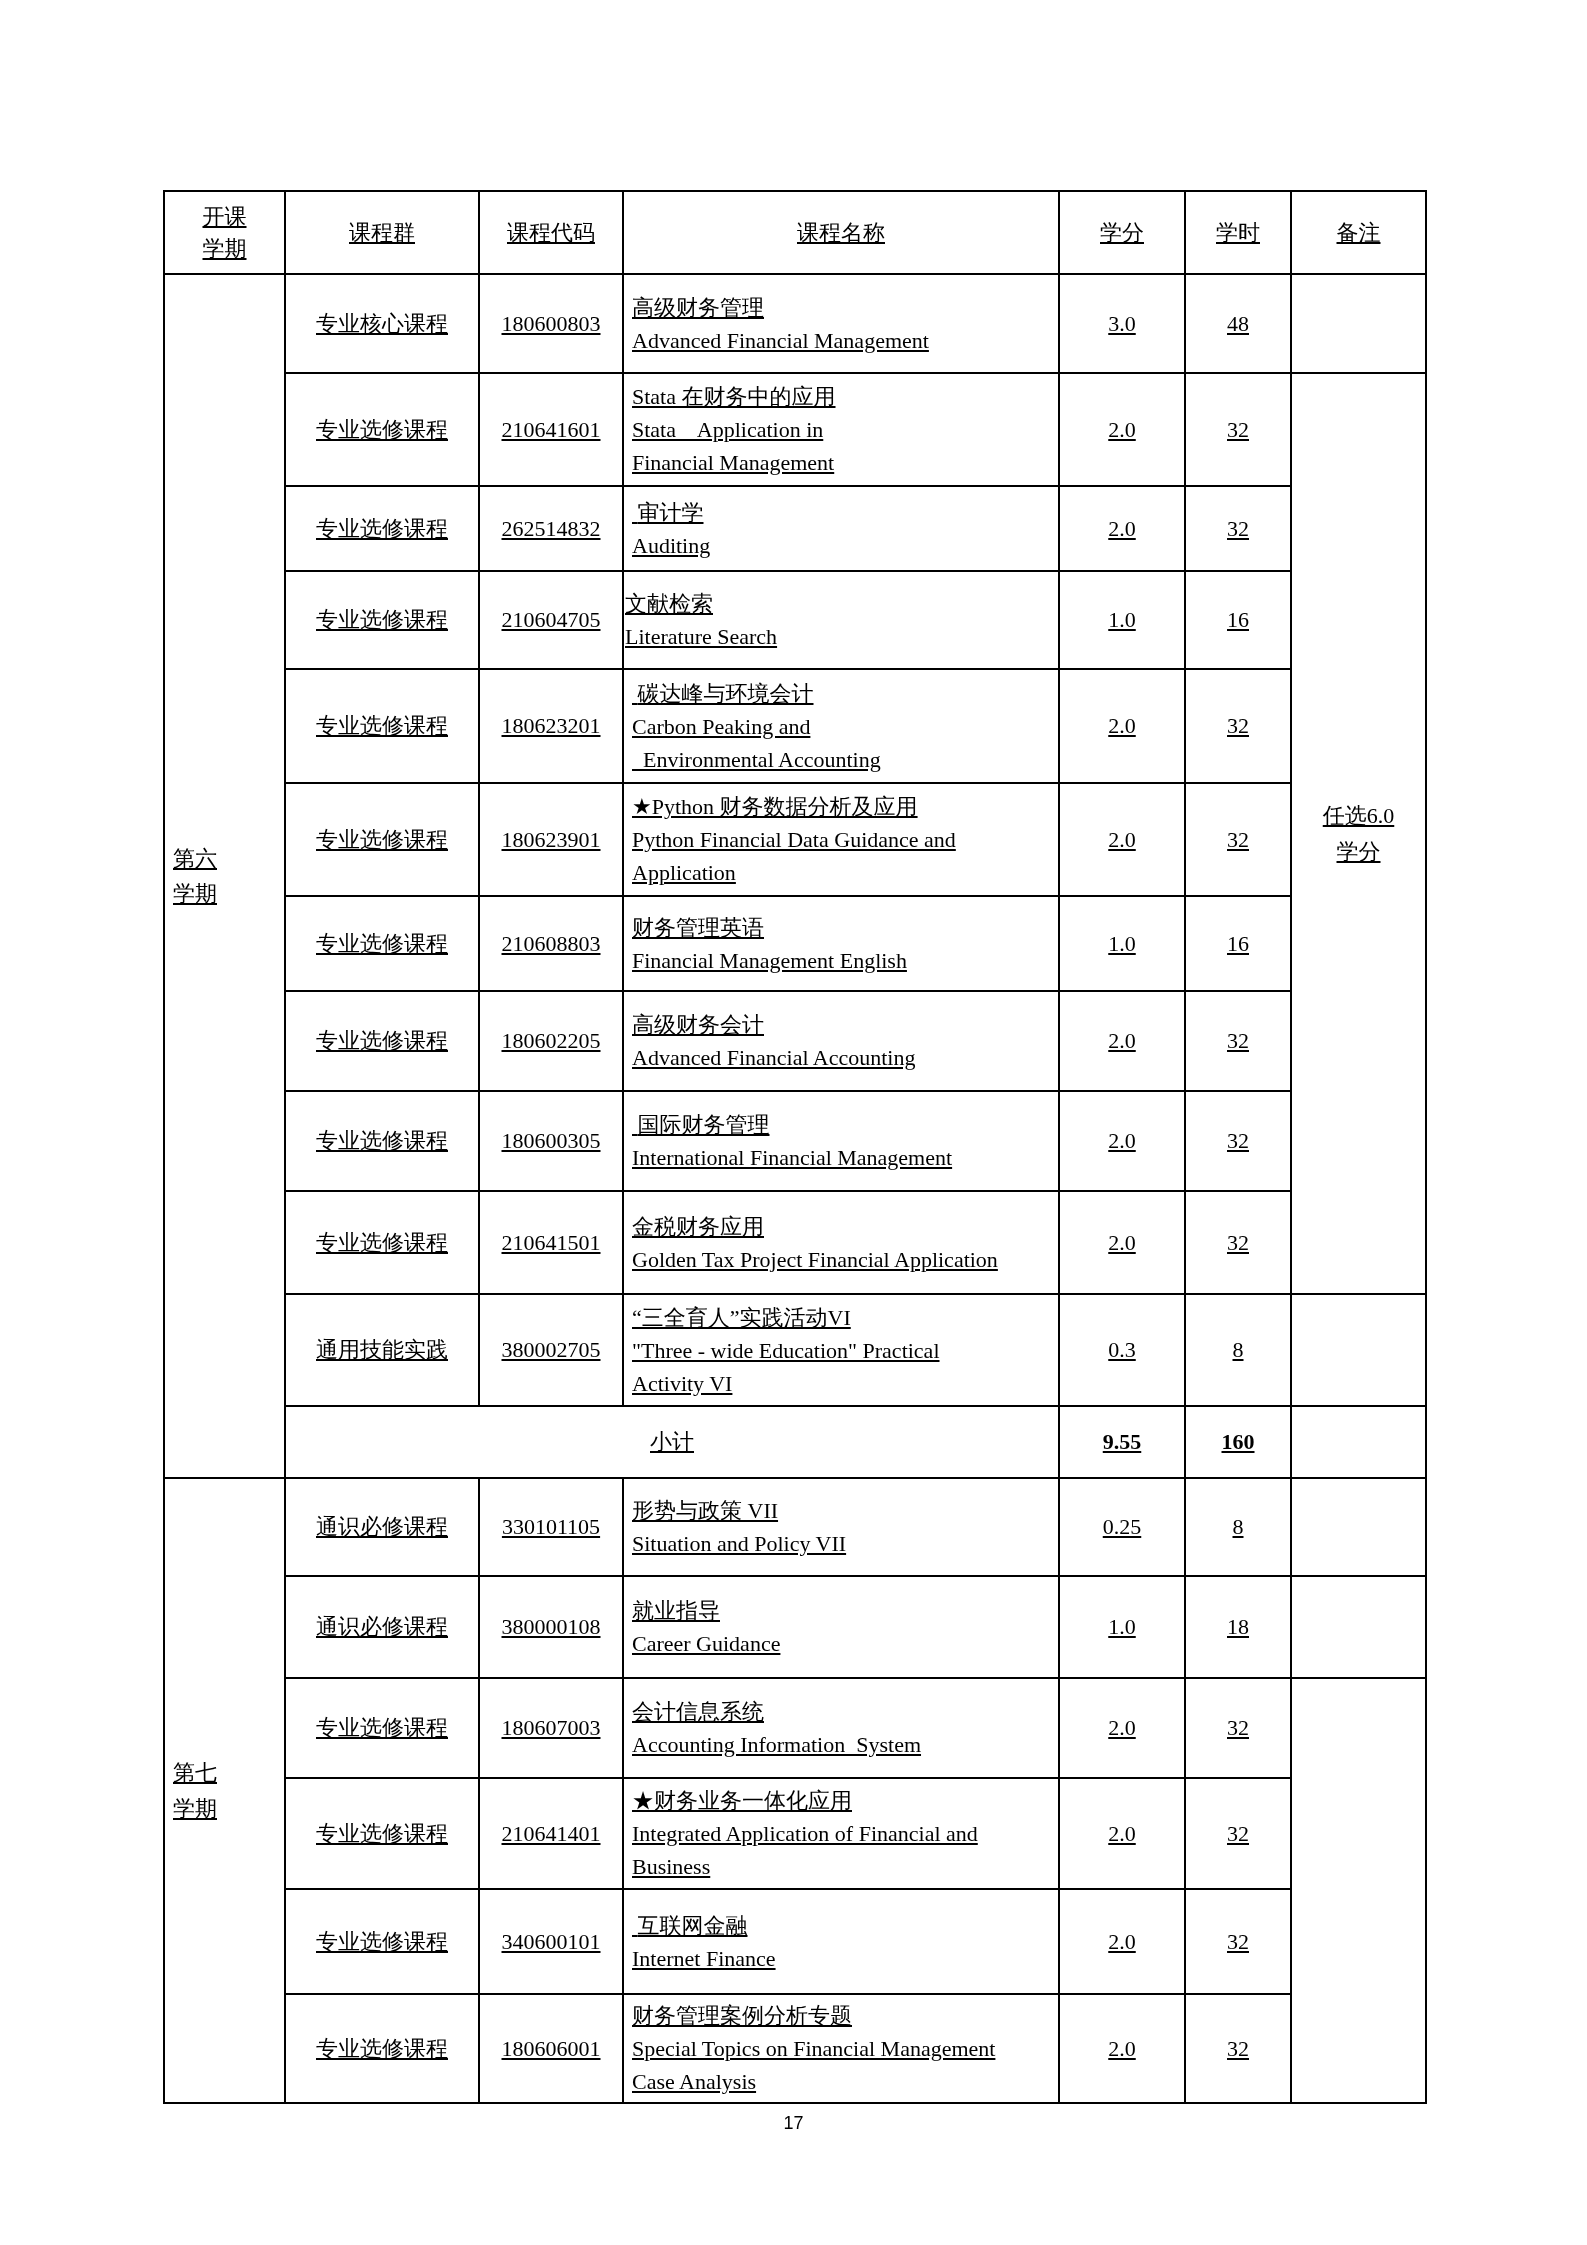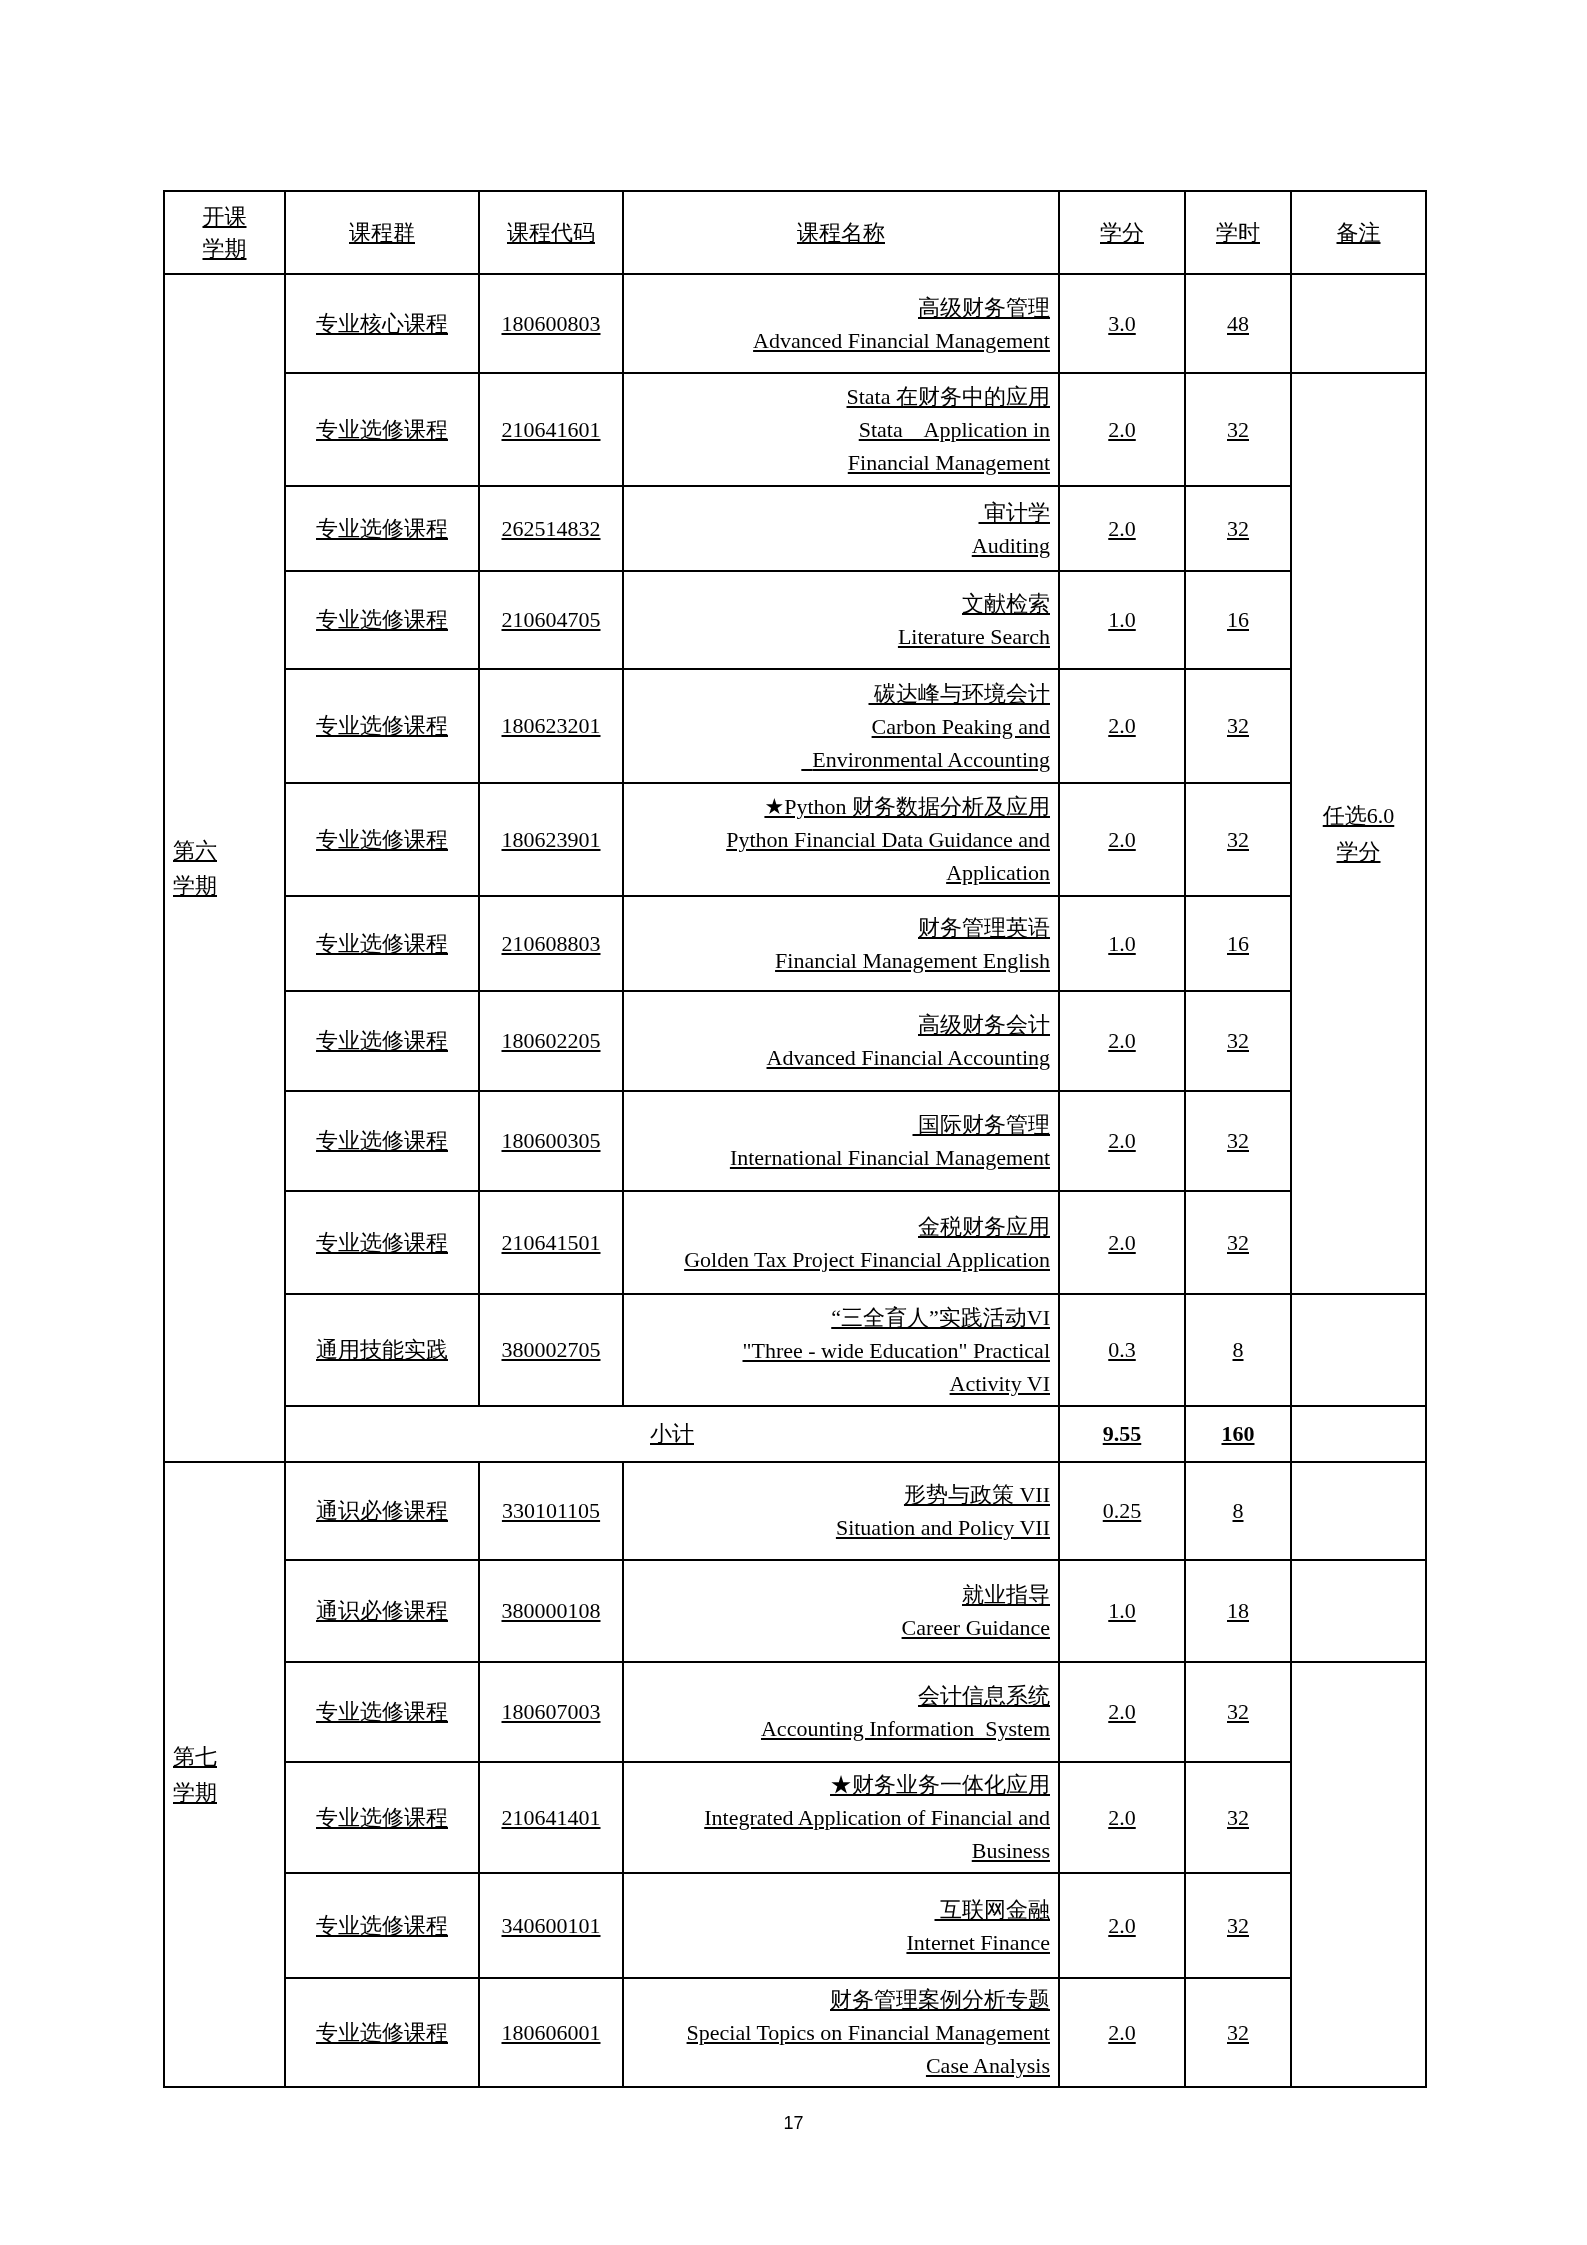--- a/index.html
+++ b/index.html
@@ -47,21 +47,21 @@
     line-height: 1.6;
   }
   td.group, td.code, td.num, td.remark {
     text-align: center;
   }
   td.remark {
     white-space: pre-wrap;
     line-height: 1.6;
   }
   td.name {
-    text-align: right;
+    text-align: left;
     white-space: pre-wrap;
     line-height: 1.5;
     padding-left: 11px;
     padding-right: 6px;
   }
   td.name.flush {
     padding-left: 1px;
   }
   td.subtotal-label {
     text-align: center;
@@ -197,21 +197,21 @@
         <tr style="height: 112px;">
           <td class="group">通用技能实践</td>
           <td class="code">380002705</td>
           <td class="name">“三全育人”实践活动VI
 "Three - wide Education" Practical
 Activity VI</td>
           <td class="num">0.3</td>
           <td class="num">8</td>
           <td class="remark"></td>
         </tr>
-        <tr style="height: 56px; margin-top: 8px;">
+        <tr style="height: 72px; margin-top: 8px;">
           <td class="subtotal-label" colspan="3">小计</td>
           <td class="num bold">9.55</td>
           <td class="num bold">160</td>
           <td class="remark"></td>
         </tr>
         <tr style="height: 98px;">
           <td class="sem" rowspan="6">第七
 学期</td>
           <td class="group">通识必修课程</td>
           <td class="code">330101105</td>

